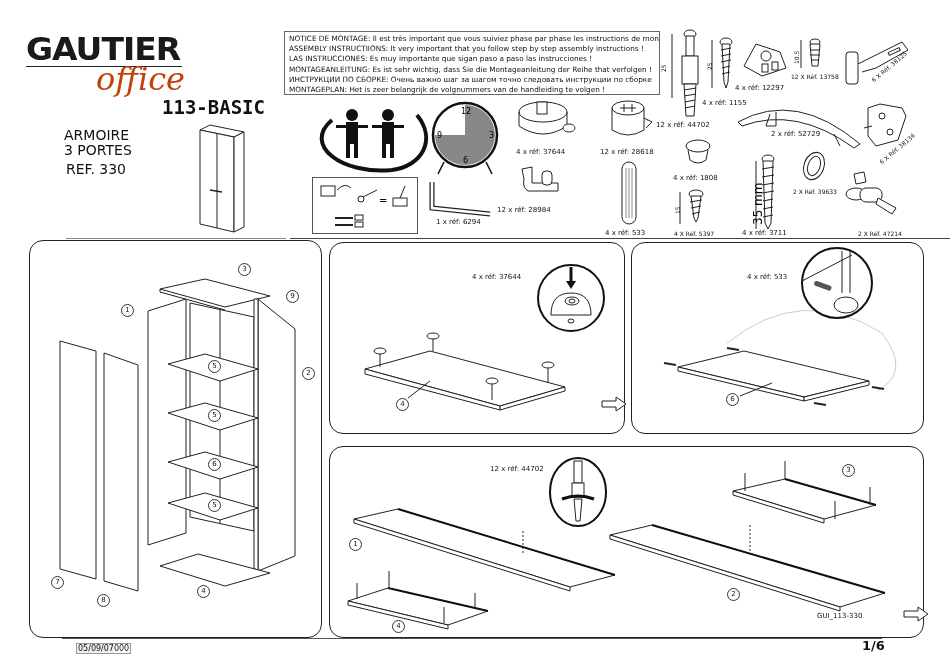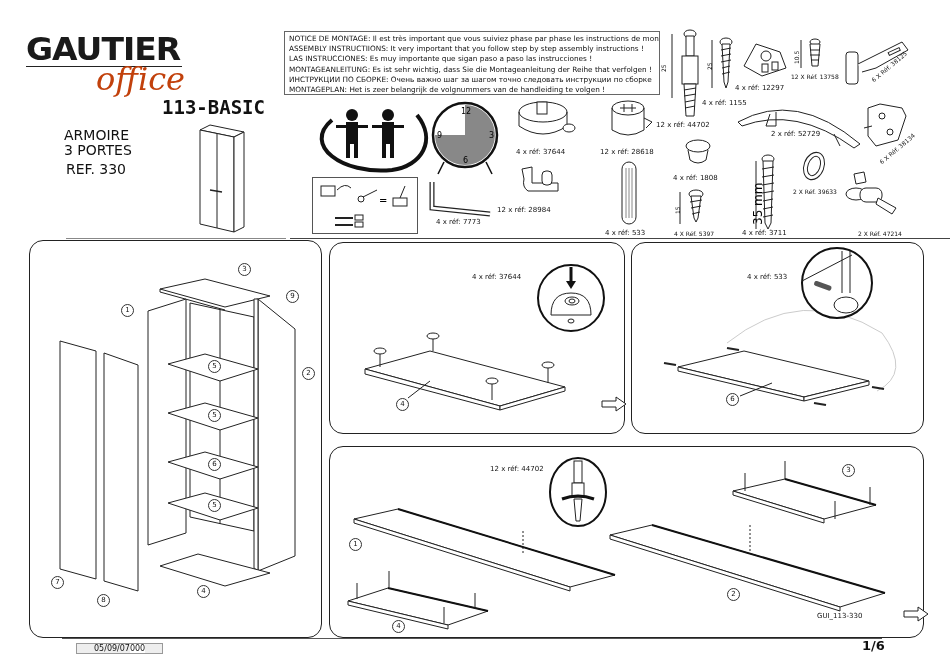--- a/index.html
+++ b/index.html
@@ -9,21 +9,21 @@
   .logo-line{left:26px;top:66px;width:156px;border-top:1.5px solid #222;}
   .logo-office{left:96px;top:60px;font-family:"DejaVu Serif",serif;font-style:italic;font-size:32px;color:#c2410c;}
   .model{left:162px;top:96px;font-family:"DejaVu Sans Mono",monospace;font-weight:bold;font-size:19px;}
   .prod{left:40px;font-family:"DejaVu Sans",sans-serif;font-size:14px;line-height:15px;margin-left:24px;}
   .notice{left:284px;top:31px;width:376px;height:64px;border:1px solid #666;font-size:7.3px;line-height:10.2px;padding:2px 4px;box-sizing:border-box;white-space:nowrap;overflow:hidden;font-family:"DejaVu Sans",sans-serif;}
   .part-label{font-size:7px;white-space:nowrap;}
   .part-label.small{font-size:6px;}
   .panel{border:1.5px solid #222;border-radius:14px;box-sizing:border-box;background:#fff;}
   .divider{border-top:1.5px solid #444;}
   .callout{width:11px;height:11px;border:1px solid #333;border-radius:50%;font-size:7px;text-align:center;line-height:11px;background:#fff;}
-  .footer-date{left:76px;top:643px;font-size:8px;border:1px solid #999;background:#eee;padding:0 17px;}
+  .footer-date{left:76px;top:643px;font-size:8px;border:1px solid #999;background:#eee;padding:0 1px;}
   .footer-code{left:817px;top:612px;font-size:7px;text-align:center;}
   .footer-page{left:862px;top:638px;font-size:13px;font-weight:bold;}
   svg{position:absolute;overflow:visible;}
   .ln{stroke:#222;stroke-width:1;fill:#fff;}
   .lnf{stroke:#222;stroke-width:1;fill:none;}
 </style>
 </head>
 <body>
 
 <div class="abs logo-gautier">GAUTIER</div>
@@ -93,21 +93,21 @@
       <rect x="38" y="33" width="8" height="5" class="ln"></rect>
     <line x1="18" y1="43" x2="36" y2="43" stroke="#222" stroke-width="2"></line>
       <rect x="38" y="40" width="8" height="5" class="ln"></rect>
   </svg>
 </div>
 
 <svg style="left:428px;top:180px" width="70" height="40">
   <path d="M4,2 L4,28 L62,34" fill="none" stroke="#222" stroke-width="5"></path>
   <path d="M4,2 L4,28 L62,34" fill="none" stroke="#fff" stroke-width="2.5"></path>
 </svg>
-<div class="abs part-label" style="left:436px;top:218px">4 x réf: 7773</div>
+<div class="abs part-label" style="left:436px;top:218px">1 x réf: 6294</div>
 
 <svg style="left:515px;top:98px" width="62" height="45">
   <ellipse cx="28" cy="14" rx="24" ry="10" class="ln"></ellipse>
   <path d="M4,14 L4,28 Q28,44 52,28 L52,14" class="lnf"></path>
   <rect x="22" y="4" width="10" height="12" class="ln"></rect>
   <ellipse cx="54" cy="30" rx="6" ry="4" class="ln"></ellipse>
 </svg>
 <div class="abs part-label" style="left:516px;top:148px">4 x réf: 37644</div>
 
 <svg style="left:606px;top:98px" width="50" height="45">

